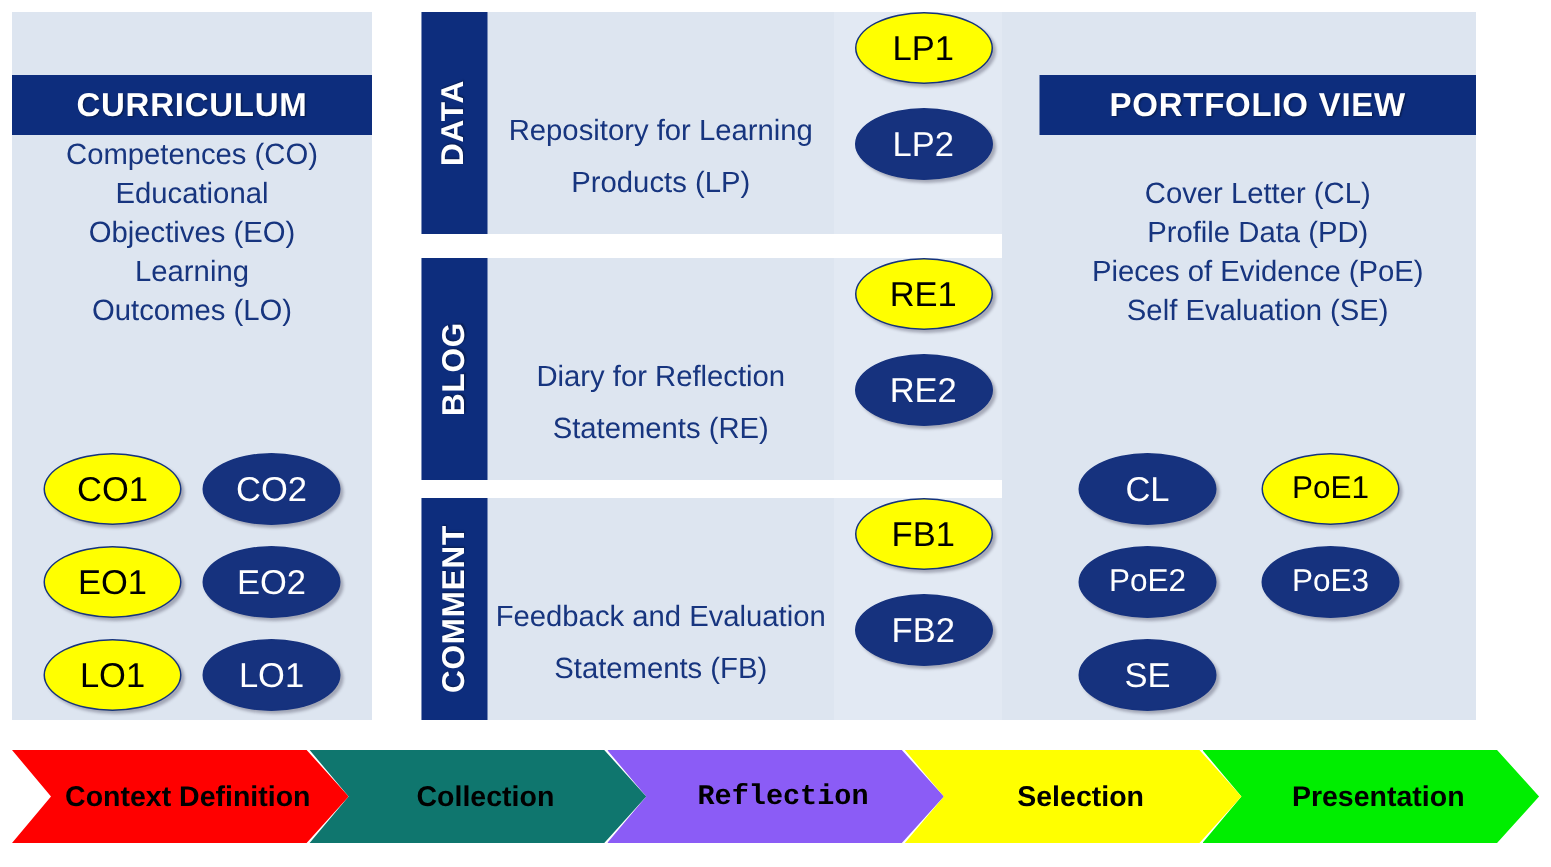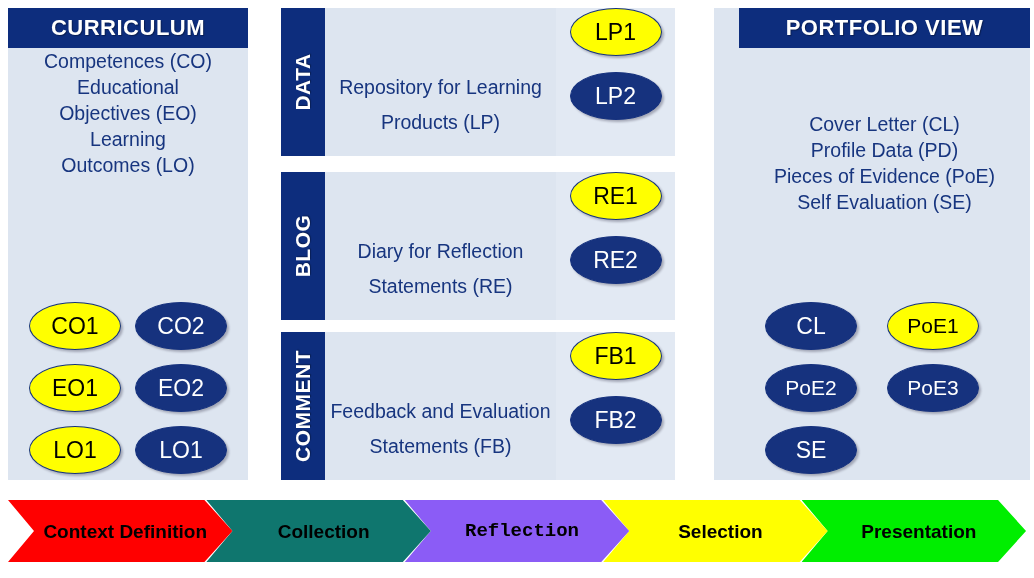--- a/index.html
+++ b/index.html
@@ -35,27 +35,27 @@
   }
   .panel-body-text {
     color: #17357f;
     font-size: 19.5px;
     line-height: 26px;
     text-align: center;
   }
 
   
   #col-curriculum { left: 8px;  top: 8px;  width: 240px; height: 472px; }
-  #col-portfolio  { left: 714px; top: 8px; width: 316px; height: 472px; padding-left: 25px; }
+  #col-portfolio  { left: 668px; top: 8px; width: 316px; height: 472px; padding-left: 25px; }
 
   #col-curriculum .panel-header,
-  #col-portfolio .panel-header { height: 40px; }
+  #col-portfolio .panel-header { height: 40px; margin-top: 42px; }
 
   #curriculum-text { }
-  #portfolio-text  { margin-top: 63px; }
+  #portfolio-text  { margin-top: 26px; }
 
   
   .badge-grid {
     position: absolute;
     left: 0; right: 0;
     display: grid;
     grid-template-columns: 1fr 1fr;
     row-gap: 14px;
     justify-items: center;
     align-items: center;

